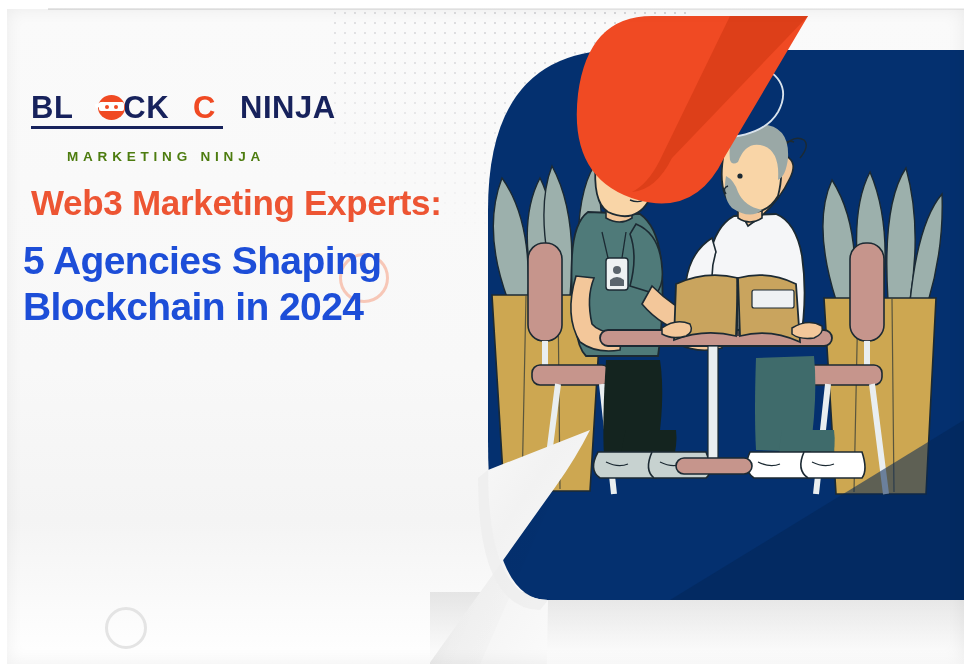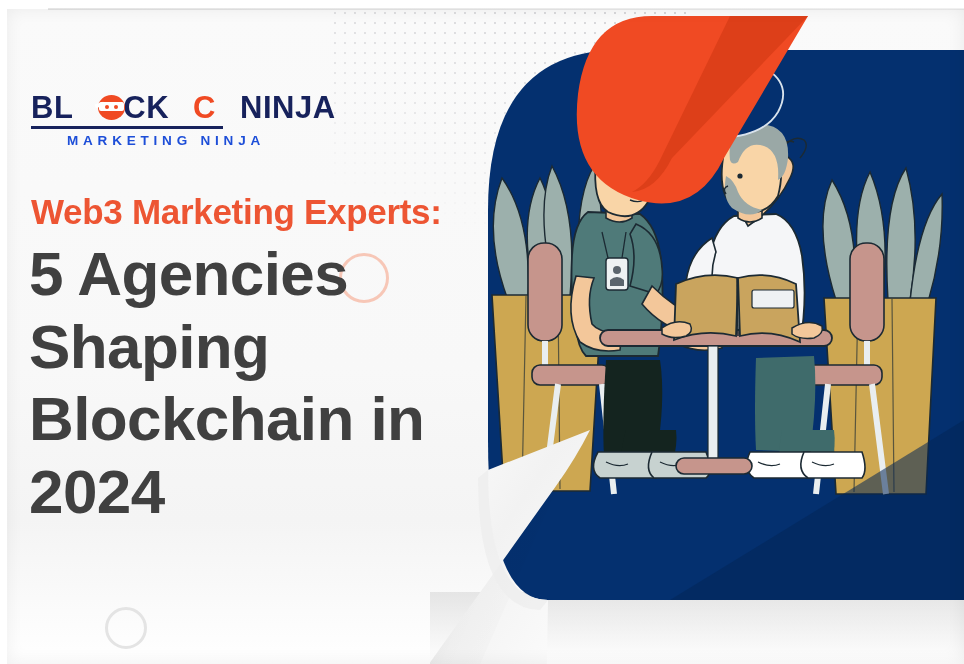--- a/index.html
+++ b/index.html
@@ -112,48 +112,47 @@
     color:#f04a23;
     position:relative;
     display:inline-block;
   }
   .logo-underline{
     width:192px; height:3px;
     background:#17225c;
     margin-top:3px;
   }
   .logo-row2{
-    margin-top:4px;
+    margin-top:20px;
     font-size:13.5px;
     font-weight:700;
     letter-spacing:4.8px;
-    color:#1d4ed8;
+    color:#4d7c0f;
     white-space:nowrap;
     padding-left:36px;
   }
 
   
   .kicker{
     position:absolute;
     left:31px; top:183px;
     font-size:35px;
     font-weight:600;
     color:#ed5533;
     letter-spacing:-.3px;
     white-space:nowrap;
-    margin-top:9px;
   }
   .headline{
     position:absolute;
-    left:29px; top:238px;
+    left:23px; top:238px;
     width:400px;
-    font-size:62px;
+    font-size:39px;
     font-weight:800;
     line-height:1.17;
-    color:#404040;
+    color:#1d4ed8;
     letter-spacing:-.6px;
   }
 
   
   .art{
     position:absolute;
     left:430px; top:0;
     width:534px; height:664px;
     overflow:hidden;
   }

